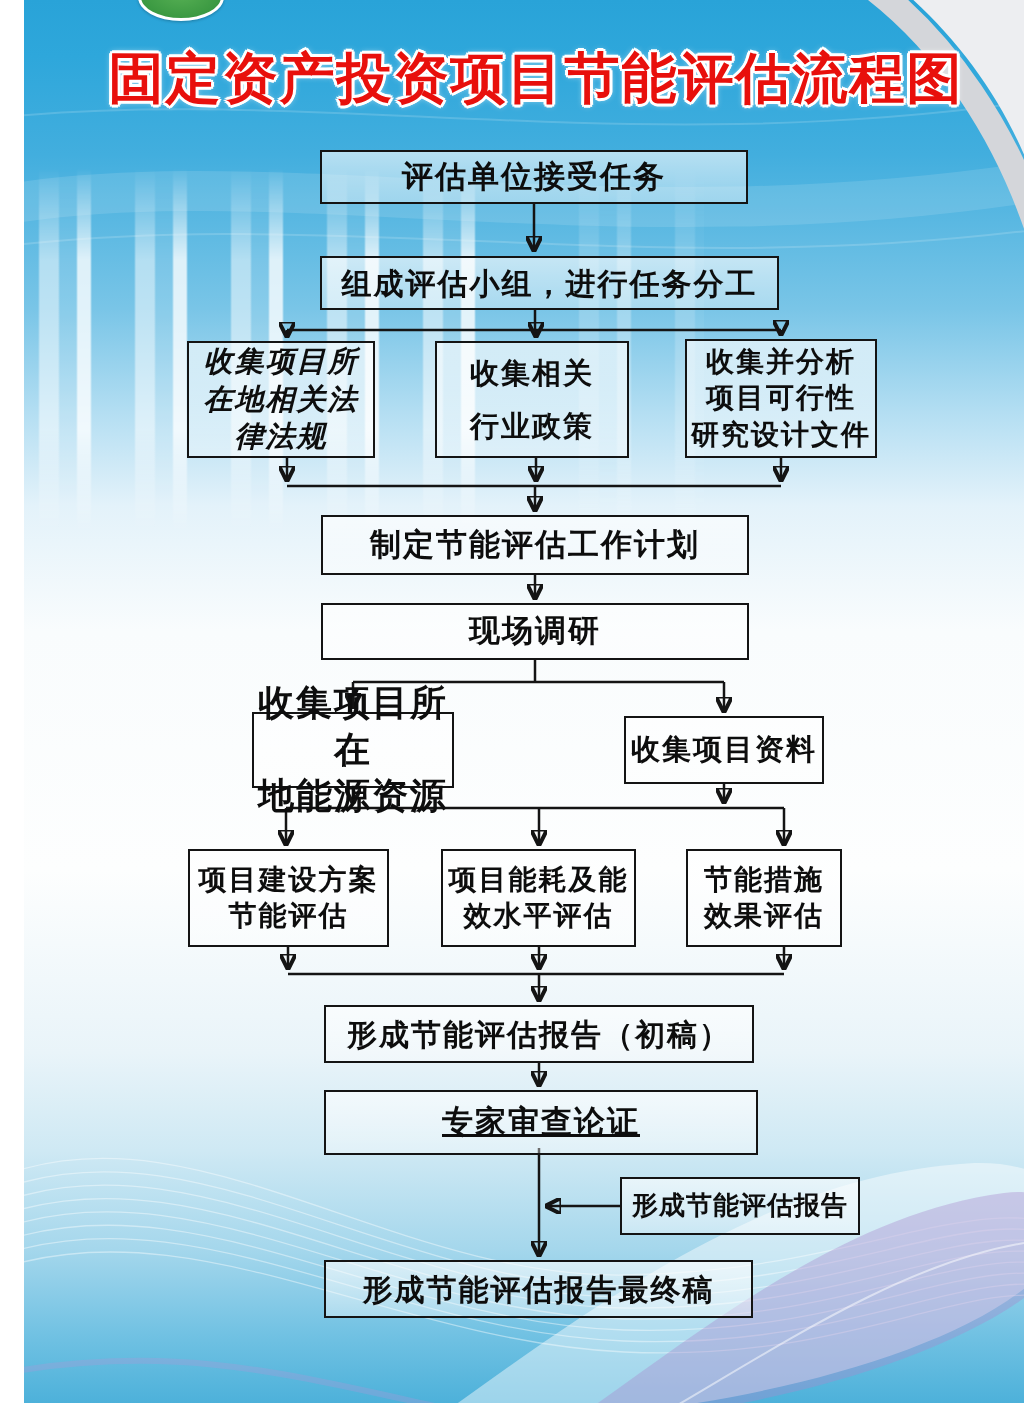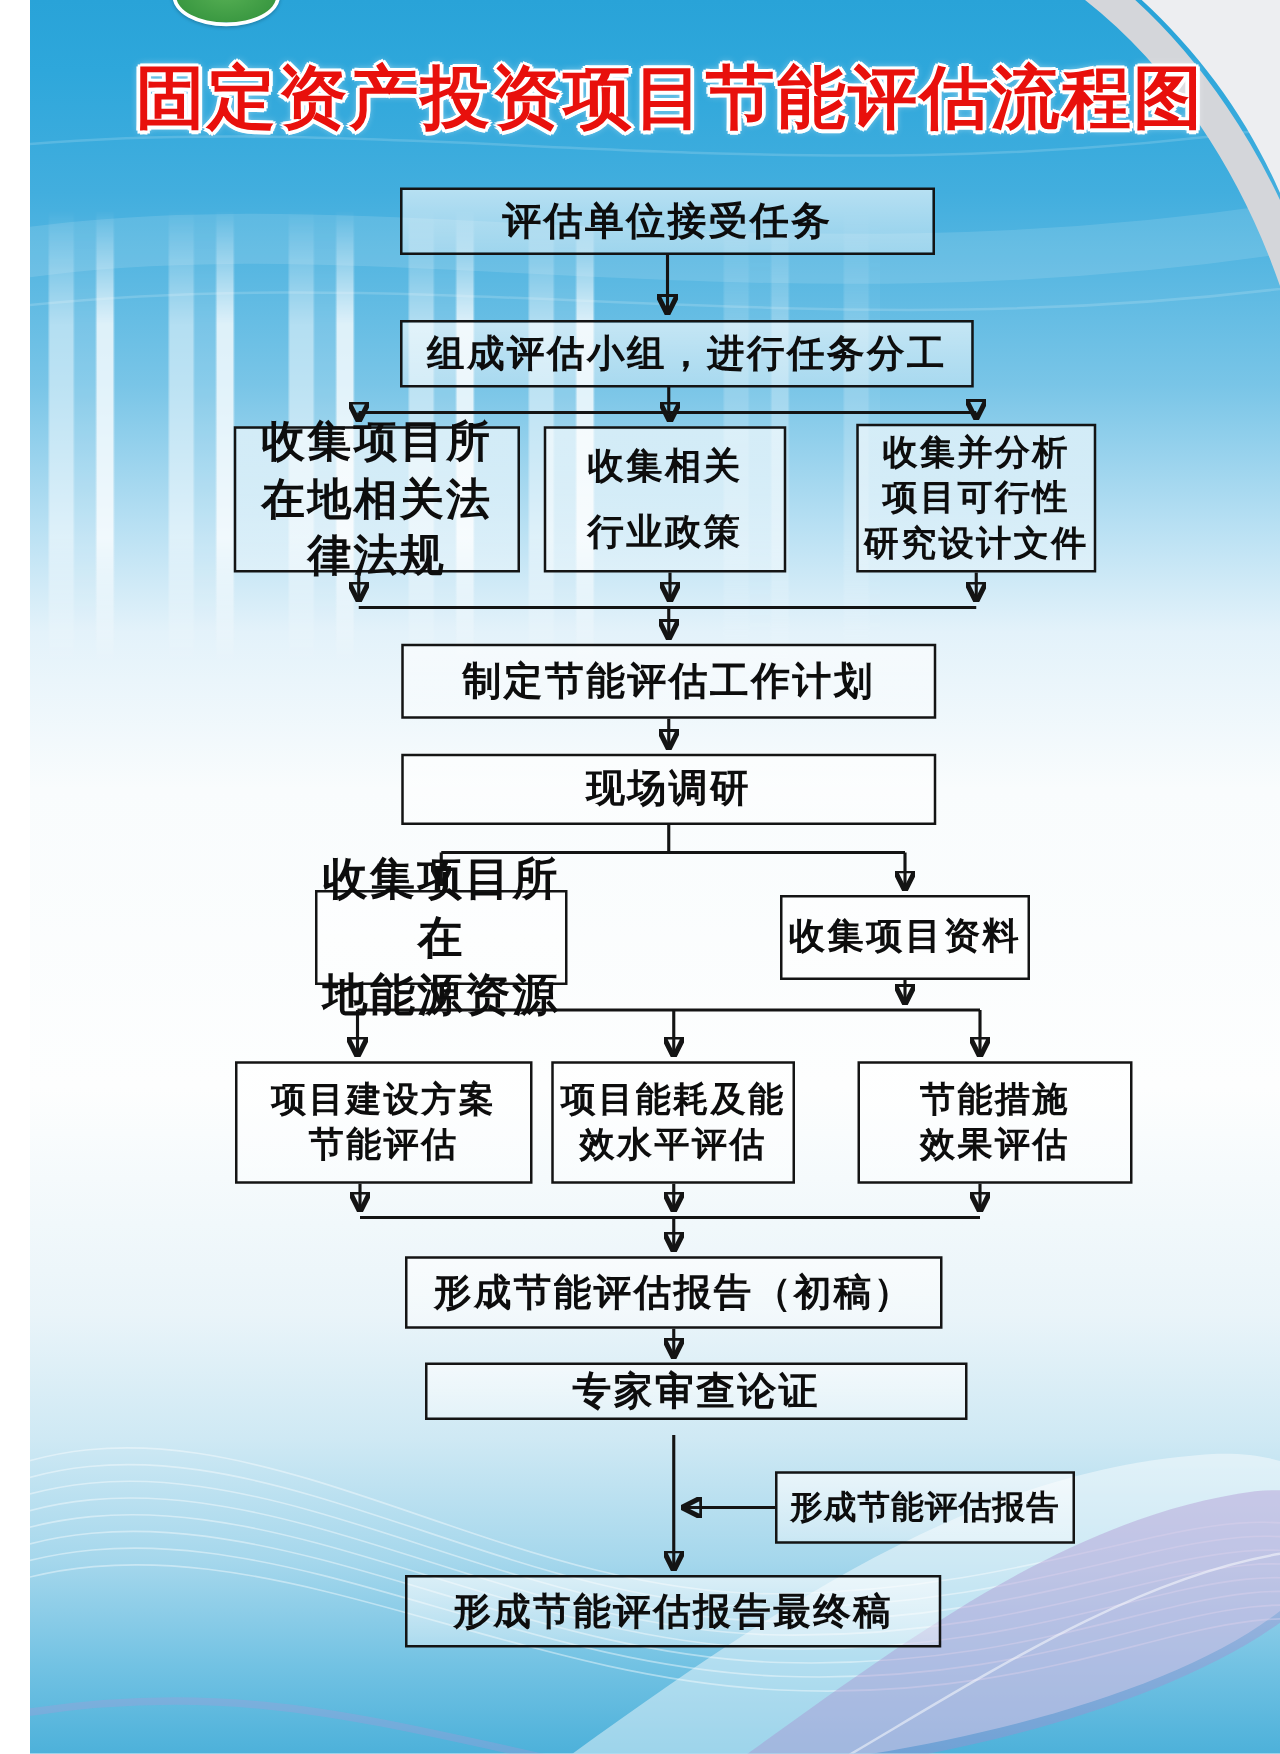--- a/index.html
+++ b/index.html
@@ -74,32 +74,32 @@
     text-align:center;
     white-space:pre-line;
     font-weight:700; color:#0d0d0d;
     letter-spacing:2px; line-height:1.3;
     border:2.5px solid #141414;
     background:linear-gradient(180deg, rgba(255,255,255,.62), rgba(255,255,255,.36));
     box-sizing:border-box;
   }
   #b1 {left:296px;top:150px;width:428px;height:54px;font-size:31px;text-align:right;}
   #b2 {left:296px;top:256px;width:459px;height:54px;font-size:30px;}
-  #b3 {left:163px;top:341px;width:229px;height:117px;font-size:35px;}
+  #b3 {left:163px;top:341px;width:188px;height:117px;font-size:29px;font-style:italic;}
   #b4 {left:411px;top:341px;width:194px;height:117px;font-size:29px;line-height:1.8;}
   #b5 {left:661px;top:339px;width:192px;height:119px;font-size:28px;}
   #b6 {left:297px;top:515px;width:428px;height:60px;font-size:31px;}
   #b7 {left:297px;top:603px;width:428px;height:57px;font-size:31px;}
   #b8 {left:228px;top:712px;width:202px;height:76px;font-size:36px;}
   #b9 {left:600px;top:716px;width:200px;height:68px;font-size:29px;}
-  #b10{left:164px;top:849px;width:238px;height:98px;font-size:28px;}
+  #b10{left:164px;top:849px;width:201px;height:98px;font-size:28px;}
   #b11{left:417px;top:849px;width:195px;height:98px;font-size:28px;}
-  #b12{left:662px;top:849px;width:220px;height:98px;font-size:28px;}
+  #b12{left:662px;top:849px;width:156px;height:98px;font-size:28px;}
   #b13{left:300px;top:1005px;width:430px;height:58px;font-size:30px;}
-  #b14{left:316px;top:1090px;width:434px;height:46px;font-size:31px;}
+  #b14{left:300px;top:1090px;width:434px;height:65px;font-size:31px;text-decoration:underline;}
   #b15{left:596px;top:1177px;width:240px;height:58px;font-size:26px;letter-spacing:1px;}
   #b16{left:300px;top:1260px;width:429px;height:58px;font-size:30px;}
 </style>
 </head>
 <body>
 
 <div class="poster">
 
   <div class="streaks"></div>
   <div class="streaks secondary"></div>

